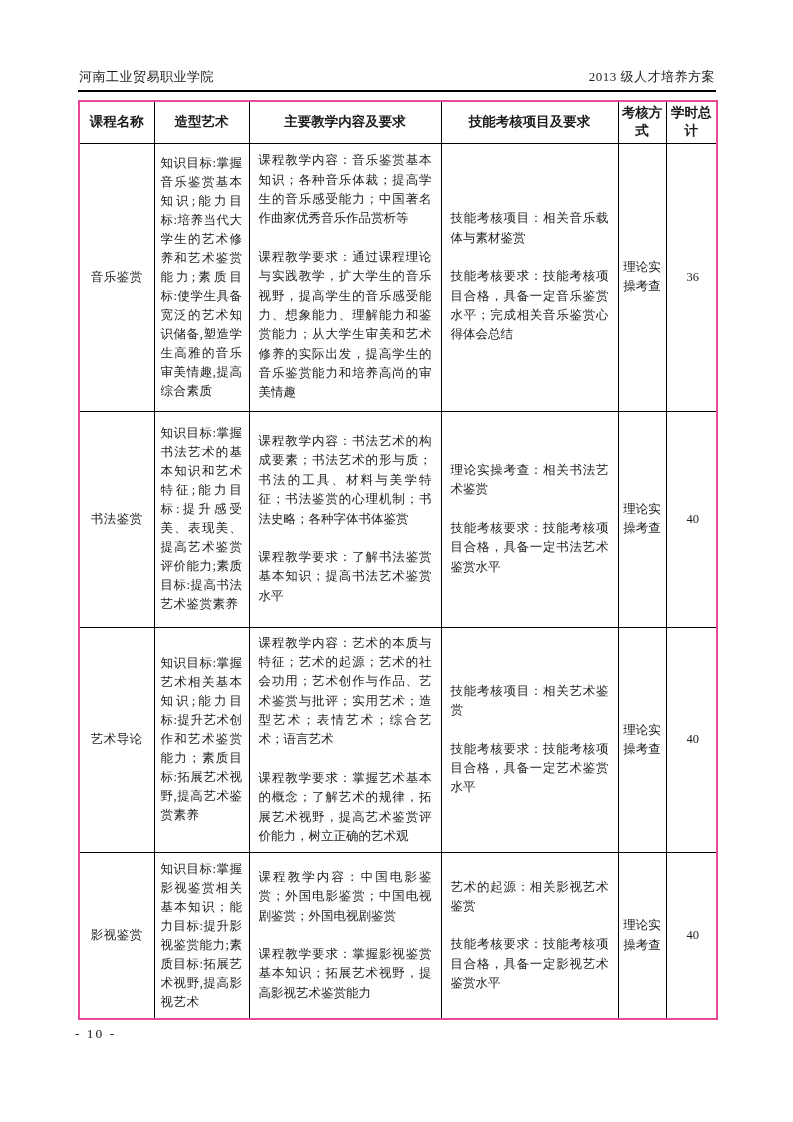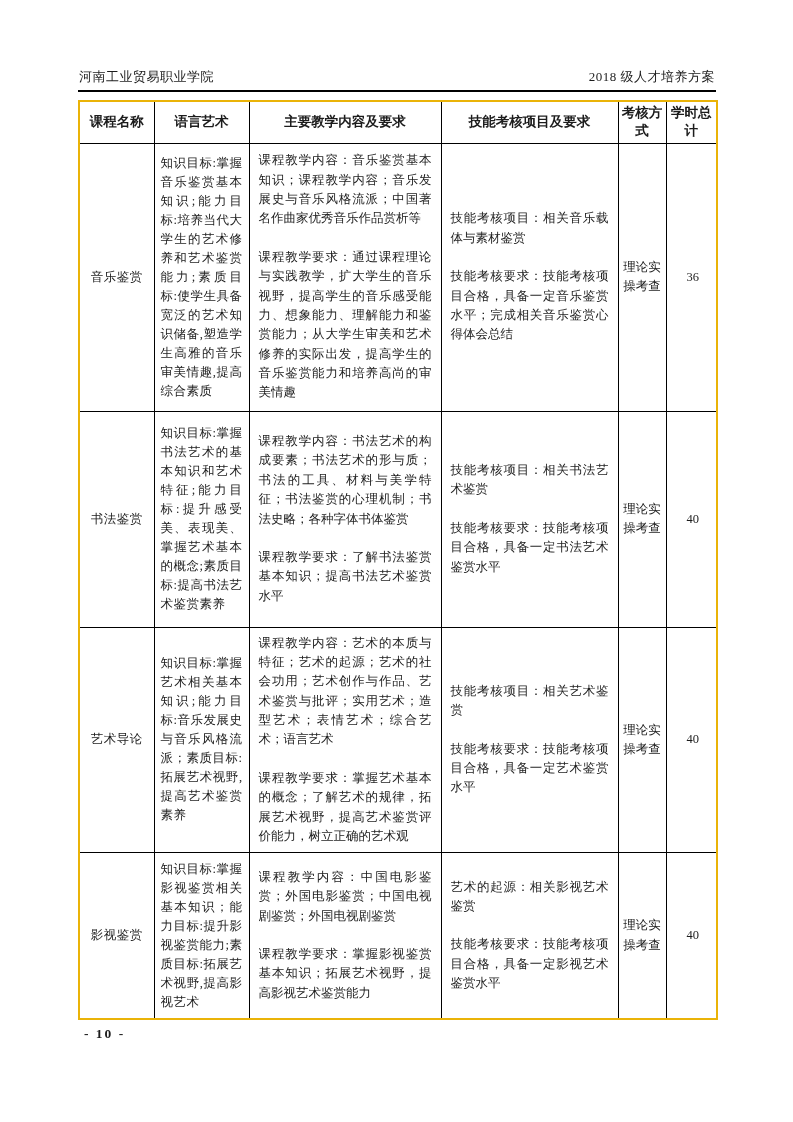--- a/index.html
+++ b/index.html
@@ -34,21 +34,21 @@
     width: 638px;
     border-top: 2px solid #000;
   }
   table.curriculum {
     position: absolute;
     left: 78px;
     top: 100px;
     width: 638px;
     border-collapse: collapse;
     table-layout: fixed;
-    border: 2px solid #eab308;
+    border: 2px solid #ec4899;
     font-size: 12.5px;
   }
   table.curriculum th,
   table.curriculum td {
     border: 1px solid #000;
     vertical-align: middle;
     box-sizing: border-box;
   }
   table.curriculum th {
     font-size: 13.5px;
@@ -90,89 +90,88 @@
   .clip {
     overflow: hidden;
   }
   .r1 td { height: 268px; }
   .r2 td { height: 216px; }
   .r3 td { height: 222px; }
   .r4 td { height: 166px; }
   .r4 .clip { max-height: 160px; }
   .page-footer {
     position: absolute;
-    left: 84px;
+    left: 75px;
     top: 1026px;
     font-size: 13.5px;
     letter-spacing: 2px;
-    font-weight: bold;
   }
 </style>
 </head>
 <body>
 
 <div class="sheet">
 
   <div class="doc-header">
     <span>河南工业贸易职业学院</span>
-    <span>2018 级人才培养方案</span>
+    <span>2013 级人才培养方案</span>
   </div>
   <div class="header-rule"></div>
 
   <table class="curriculum">
     <colgroup>
       <col style="width:75px">
       <col style="width:95px">
       <col style="width:192px">
       <col style="width:177px">
       <col style="width:48px">
       <col style="width:51px">
     </colgroup>
     <thead>
       <tr>
         <th>课程名称</th>
-        <th>语言艺术</th>
+        <th>造型艺术</th>
         <th>主要教学内容及要求</th>
         <th>技能考核项目及要求</th>
         <th>考核方式</th>
         <th>学时总计</th>
       </tr>
     </thead>
     <tbody>
       <tr class="r1">
         <td class="c-name">音乐鉴赏</td>
         <td class="c-goal">知识目标:掌握音乐鉴赏基本知识;能力目标:培养当代大学生的艺术修养和艺术鉴赏能力;素质目标:使学生具备宽泛的艺术知识储备,塑造学生高雅的音乐审美情趣,提高综合素质</td>
         <td class="c-content">
-          <p>课程教学内容：音乐鉴赏基本知识；课程教学内容；音乐发展史与音乐风格流派；中国著名作曲家优秀音乐作品赏析等</p>
+          <p>课程教学内容：音乐鉴赏基本知识；各种音乐体裁；提高学生的音乐感受能力；中国著名作曲家优秀音乐作品赏析等</p>
           <p>课程教学要求：通过课程理论与实践教学，扩大学生的音乐视野，提高学生的音乐感受能力、想象能力、理解能力和鉴赏能力；从大学生审美和艺术修养的实际出发，提高学生的音乐鉴赏能力和培养高尚的审美情趣</p>
         </td>
         <td class="c-skill">
           <p>技能考核项目：相关音乐载体与素材鉴赏</p>
           <p>技能考核要求：技能考核项目合格，具备一定音乐鉴赏水平；完成相关音乐鉴赏心得体会总结</p>
         </td>
         <td class="c-assess">理论实操考查</td>
         <td class="c-hours">36</td>
       </tr>
       <tr class="r2">
         <td class="c-name">书法鉴赏</td>
-        <td class="c-goal">知识目标:掌握书法艺术的基本知识和艺术特征;能力目标:提升感受美、表现美、掌握艺术基本的概念;素质目标:提高书法艺术鉴赏素养</td>
+        <td class="c-goal">知识目标:掌握书法艺术的基本知识和艺术特征;能力目标:提升感受美、表现美、提高艺术鉴赏评价能力;素质目标:提高书法艺术鉴赏素养</td>
         <td class="c-content">
           <p>课程教学内容：书法艺术的构成要素；书法艺术的形与质；书法的工具、材料与美学特征；书法鉴赏的心理机制；书法史略；各种字体书体鉴赏</p>
           <p>课程教学要求：了解书法鉴赏基本知识；提高书法艺术鉴赏水平</p>
         </td>
         <td class="c-skill">
-          <p>技能考核项目：相关书法艺术鉴赏</p>
+          <p>理论实操考查：相关书法艺术鉴赏</p>
           <p>技能考核要求：技能考核项目合格，具备一定书法艺术鉴赏水平</p>
         </td>
         <td class="c-assess">理论实操考查</td>
         <td class="c-hours">40</td>
       </tr>
       <tr class="r3">
         <td class="c-name">艺术导论</td>
-        <td class="c-goal">知识目标:掌握艺术相关基本知识;能力目标:音乐发展史与音乐风格流派；素质目标:拓展艺术视野,提高艺术鉴赏素养</td>
+        <td class="c-goal">知识目标:掌握艺术相关基本知识;能力目标:提升艺术创作和艺术鉴赏能力；素质目标:拓展艺术视野,提高艺术鉴赏素养</td>
         <td class="c-content">
           <p>课程教学内容：艺术的本质与特征；艺术的起源；艺术的社会功用；艺术创作与作品、艺术鉴赏与批评；实用艺术；造型艺术；表情艺术；综合艺术；语言艺术</p>
           <p>课程教学要求：掌握艺术基本的概念；了解艺术的规律，拓展艺术视野，提高艺术鉴赏评价能力，树立正确的艺术观</p>
         </td>
         <td class="c-skill">
           <p>技能考核项目：相关艺术鉴赏</p>
           <p>技能考核要求：技能考核项目合格，具备一定艺术鉴赏水平</p>
         </td>
         <td class="c-assess">理论实操考查</td>
         <td class="c-hours">40</td>

